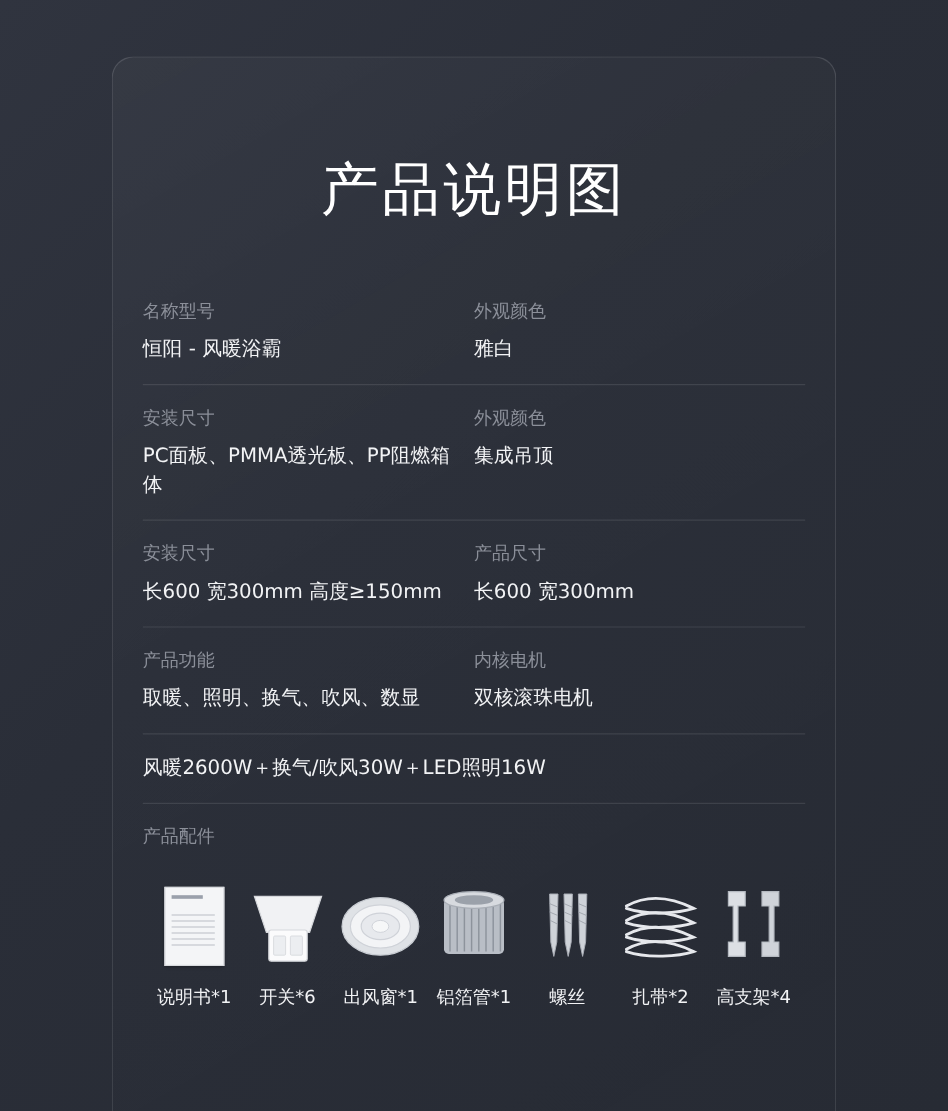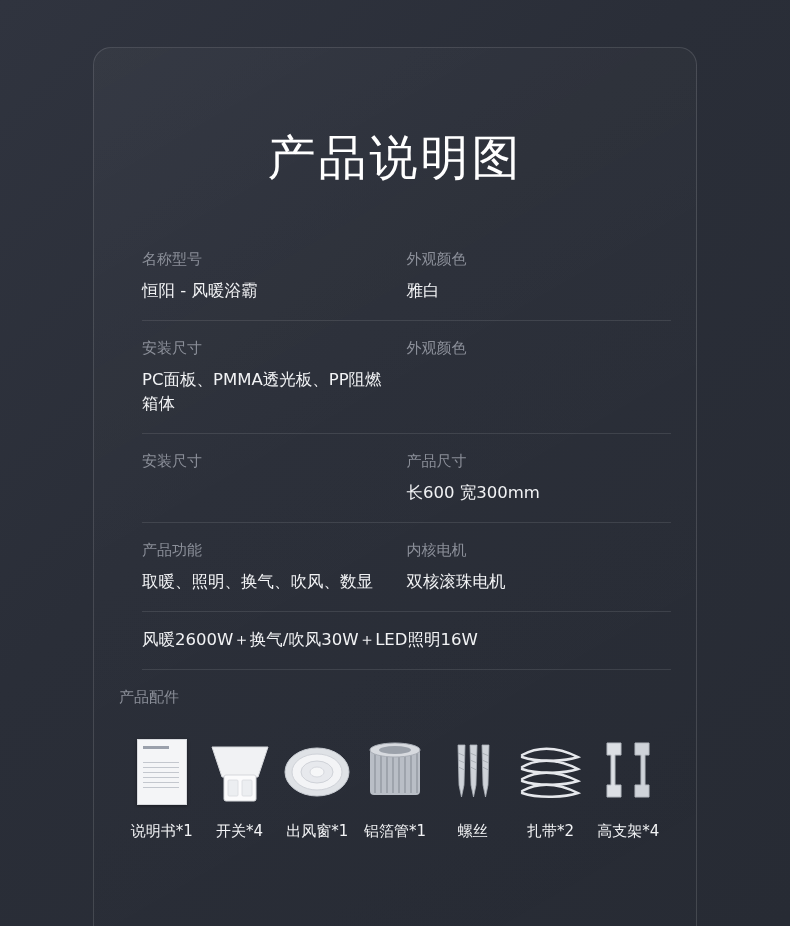--- a/index.html
+++ b/index.html
@@ -37,21 +37,20 @@
     margin-top: 78px;
     font-weight: normal;
   }
   .specs {
     margin: 52px 25px 0 25px;
   }
   .row {
     display: flex;
     border-bottom: 1px solid rgba(255,255,255,0.10);
     padding: 16px 0 17px 0;
-    margin-left: 23px;
   }
   .row:first-child { padding-top: 6px; }
   .cell {
     flex: 1 1 50%;
     padding-right: 10px;
     box-sizing: border-box;
   }
   .cell.full { flex: 1 1 100%; }
   .label {
     color: #8b8f99;
@@ -142,26 +141,28 @@
         </div>
       </div>
 
       <div class="row">
         <div class="cell">
           <div class="label">安装尺寸</div>
           <div class="value">PC面板、PMMA透光板、PP阻燃箱体</div>
         </div>
         <div class="cell">
           <div class="label">外观颜色</div>
+          <div class="value">集成吊顶</div>
         </div>
       </div>
 
       <div class="row">
         <div class="cell">
           <div class="label">安装尺寸</div>
+          <div class="value">长600 宽300mm 高度≥150mm</div>
         </div>
         <div class="cell">
           <div class="label">产品尺寸</div>
           <div class="value">长600 宽300mm</div>
         </div>
       </div>
 
       <div class="row">
         <div class="cell">
           <div class="label">产品功能</div>
@@ -192,21 +193,21 @@
 
           <div class="acc-item">
             <div class="acc-img">
               <svg width="68" height="70" viewBox="0 0 68 70">
                 <polygon points="6,10 62,10 52,40 16,40" fill="#f1f2f4" stroke="#d5d7db" stroke-width="1"></polygon>
                 <rect x="18" y="38" width="32" height="26" rx="2" fill="#fbfbfc" stroke="#d5d7db" stroke-width="1"></rect>
                 <rect x="22" y="43" width="10" height="16" rx="1" fill="#eceef1" stroke="#d9dbe0" stroke-width="0.8"></rect>
                 <rect x="36" y="43" width="10" height="16" rx="1" fill="#eceef1" stroke="#d9dbe0" stroke-width="0.8"></rect>
               </svg>
             </div>
-            <div class="acc-name">开关*4</div>
+            <div class="acc-name">开关*6</div>
           </div>
 
           <div class="acc-item">
             <div class="acc-img">
               <svg width="70" height="62" viewBox="0 0 70 62">
                 <ellipse cx="35" cy="31" rx="32" ry="24" fill="#dfe2e6" stroke="#c8ccd2" stroke-width="1"></ellipse>
                 <ellipse cx="35" cy="31" rx="25" ry="18" fill="#f3f4f6" stroke="#cfd2d8" stroke-width="1"></ellipse>
                 <ellipse cx="35" cy="31" rx="16" ry="11" fill="#e7e9ed" stroke="#cfd2d8" stroke-width="1"></ellipse>
                 <ellipse cx="35" cy="31" rx="7" ry="5" fill="#f6f7f8" stroke="#cfd2d8" stroke-width="0.8"></ellipse>
               </svg>

